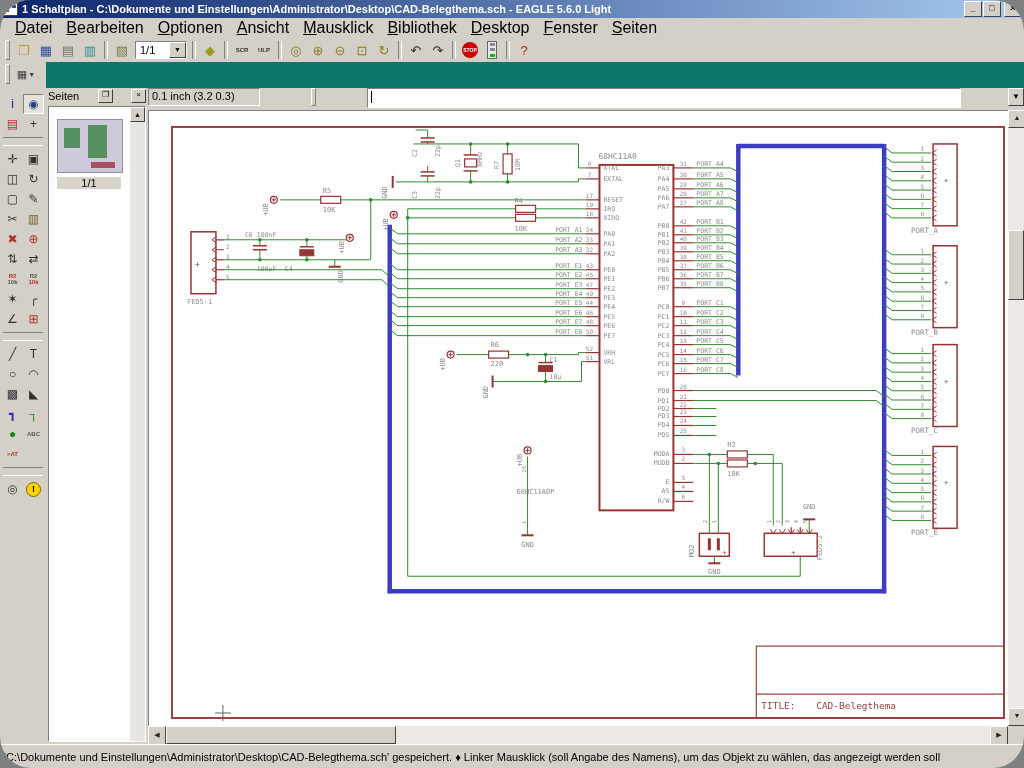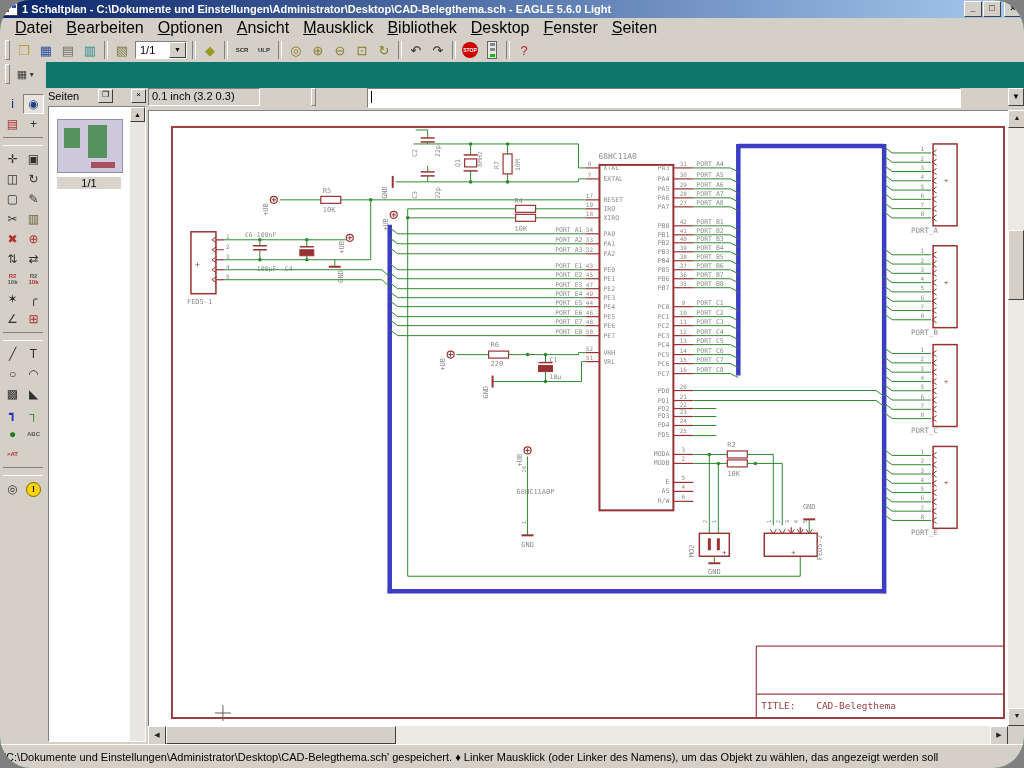--- a/index.html
+++ b/index.html
@@ -963,16 +963,16 @@
     </div>
     <div class="hscroll">
       <div class="sbtn" style="left:0;top:0;width:16px;height:18px;line-height:16px;">◀</div>
       <div class="hthumb"></div>
       <div class="sbtn" style="right:0;top:0;width:16px;height:18px;line-height:16px;">▶</div>
     </div>
     <div class="sb-corner"></div>
   </div>
 
   <div class="statusbar">
-    <span>'C:\Dokumente und Einstellungen\Administrator\Desktop\CAD-Belegthema.sch' gespeichert.   ♦ Linker Mausklick (oder Linker des Namens), um das Objekt zu wählen, das angezeigt werden soll</span>
+    <span>'C:\Dokumente und Einstellungen\Administrator\Desktop\CAD-Belegthema.sch' gespeichert.   ♦ Linker Mausklick (soll Angabe des Namens), um das Objekt zu wählen, das angezeigt werden soll</span>
   </div>
 
 </div>
 
 </body></html>

